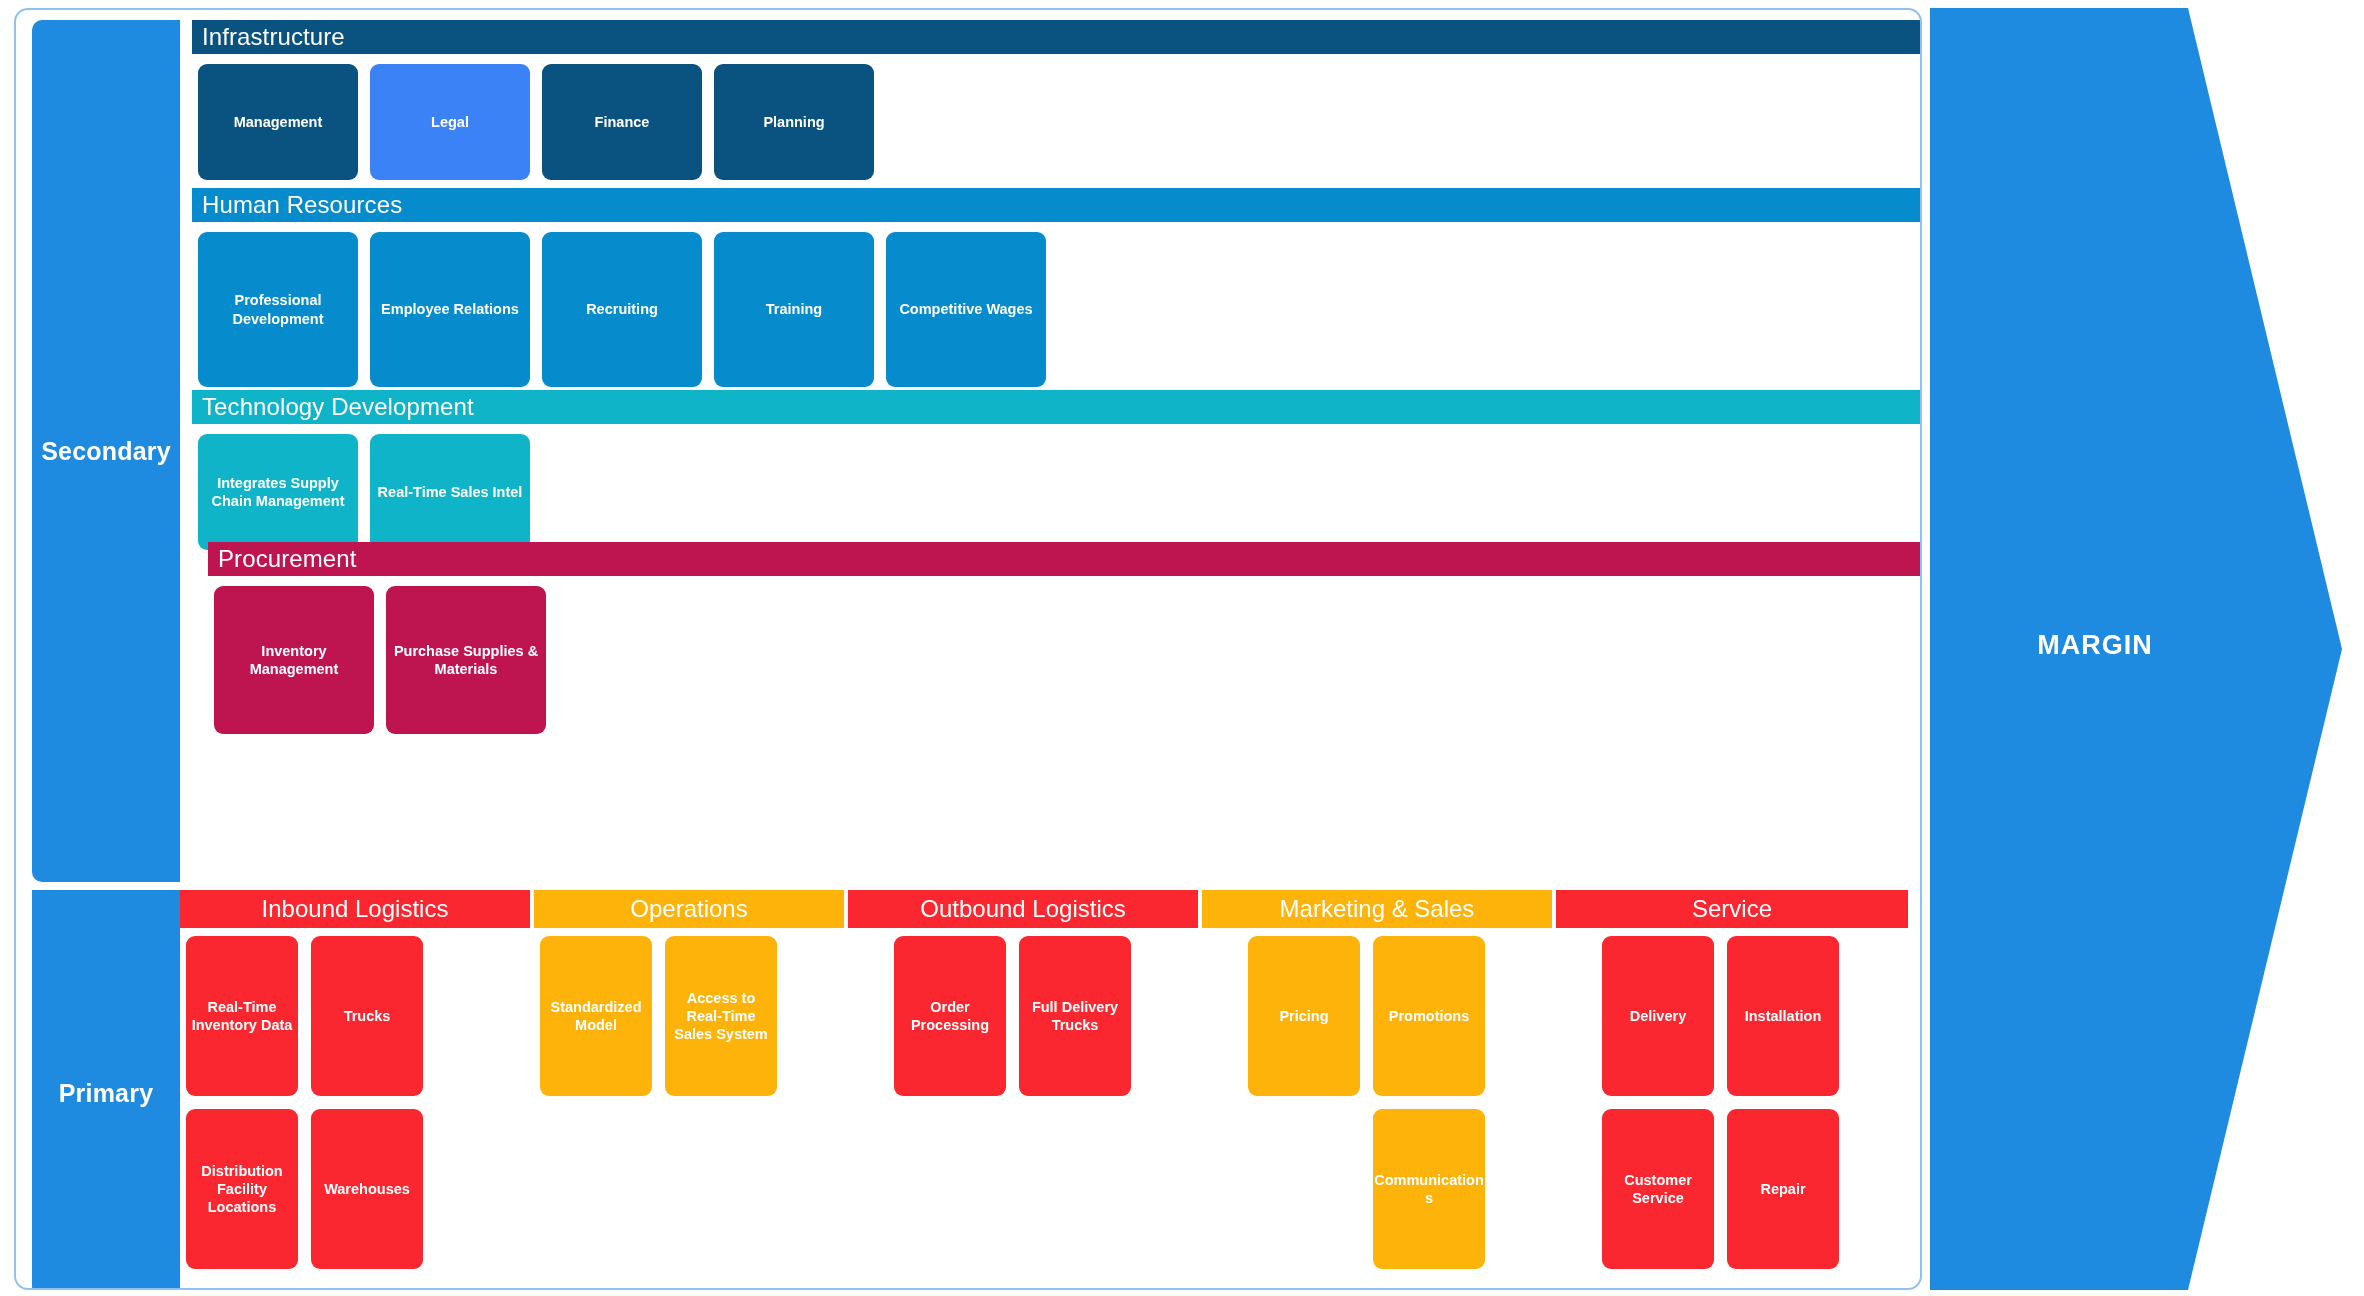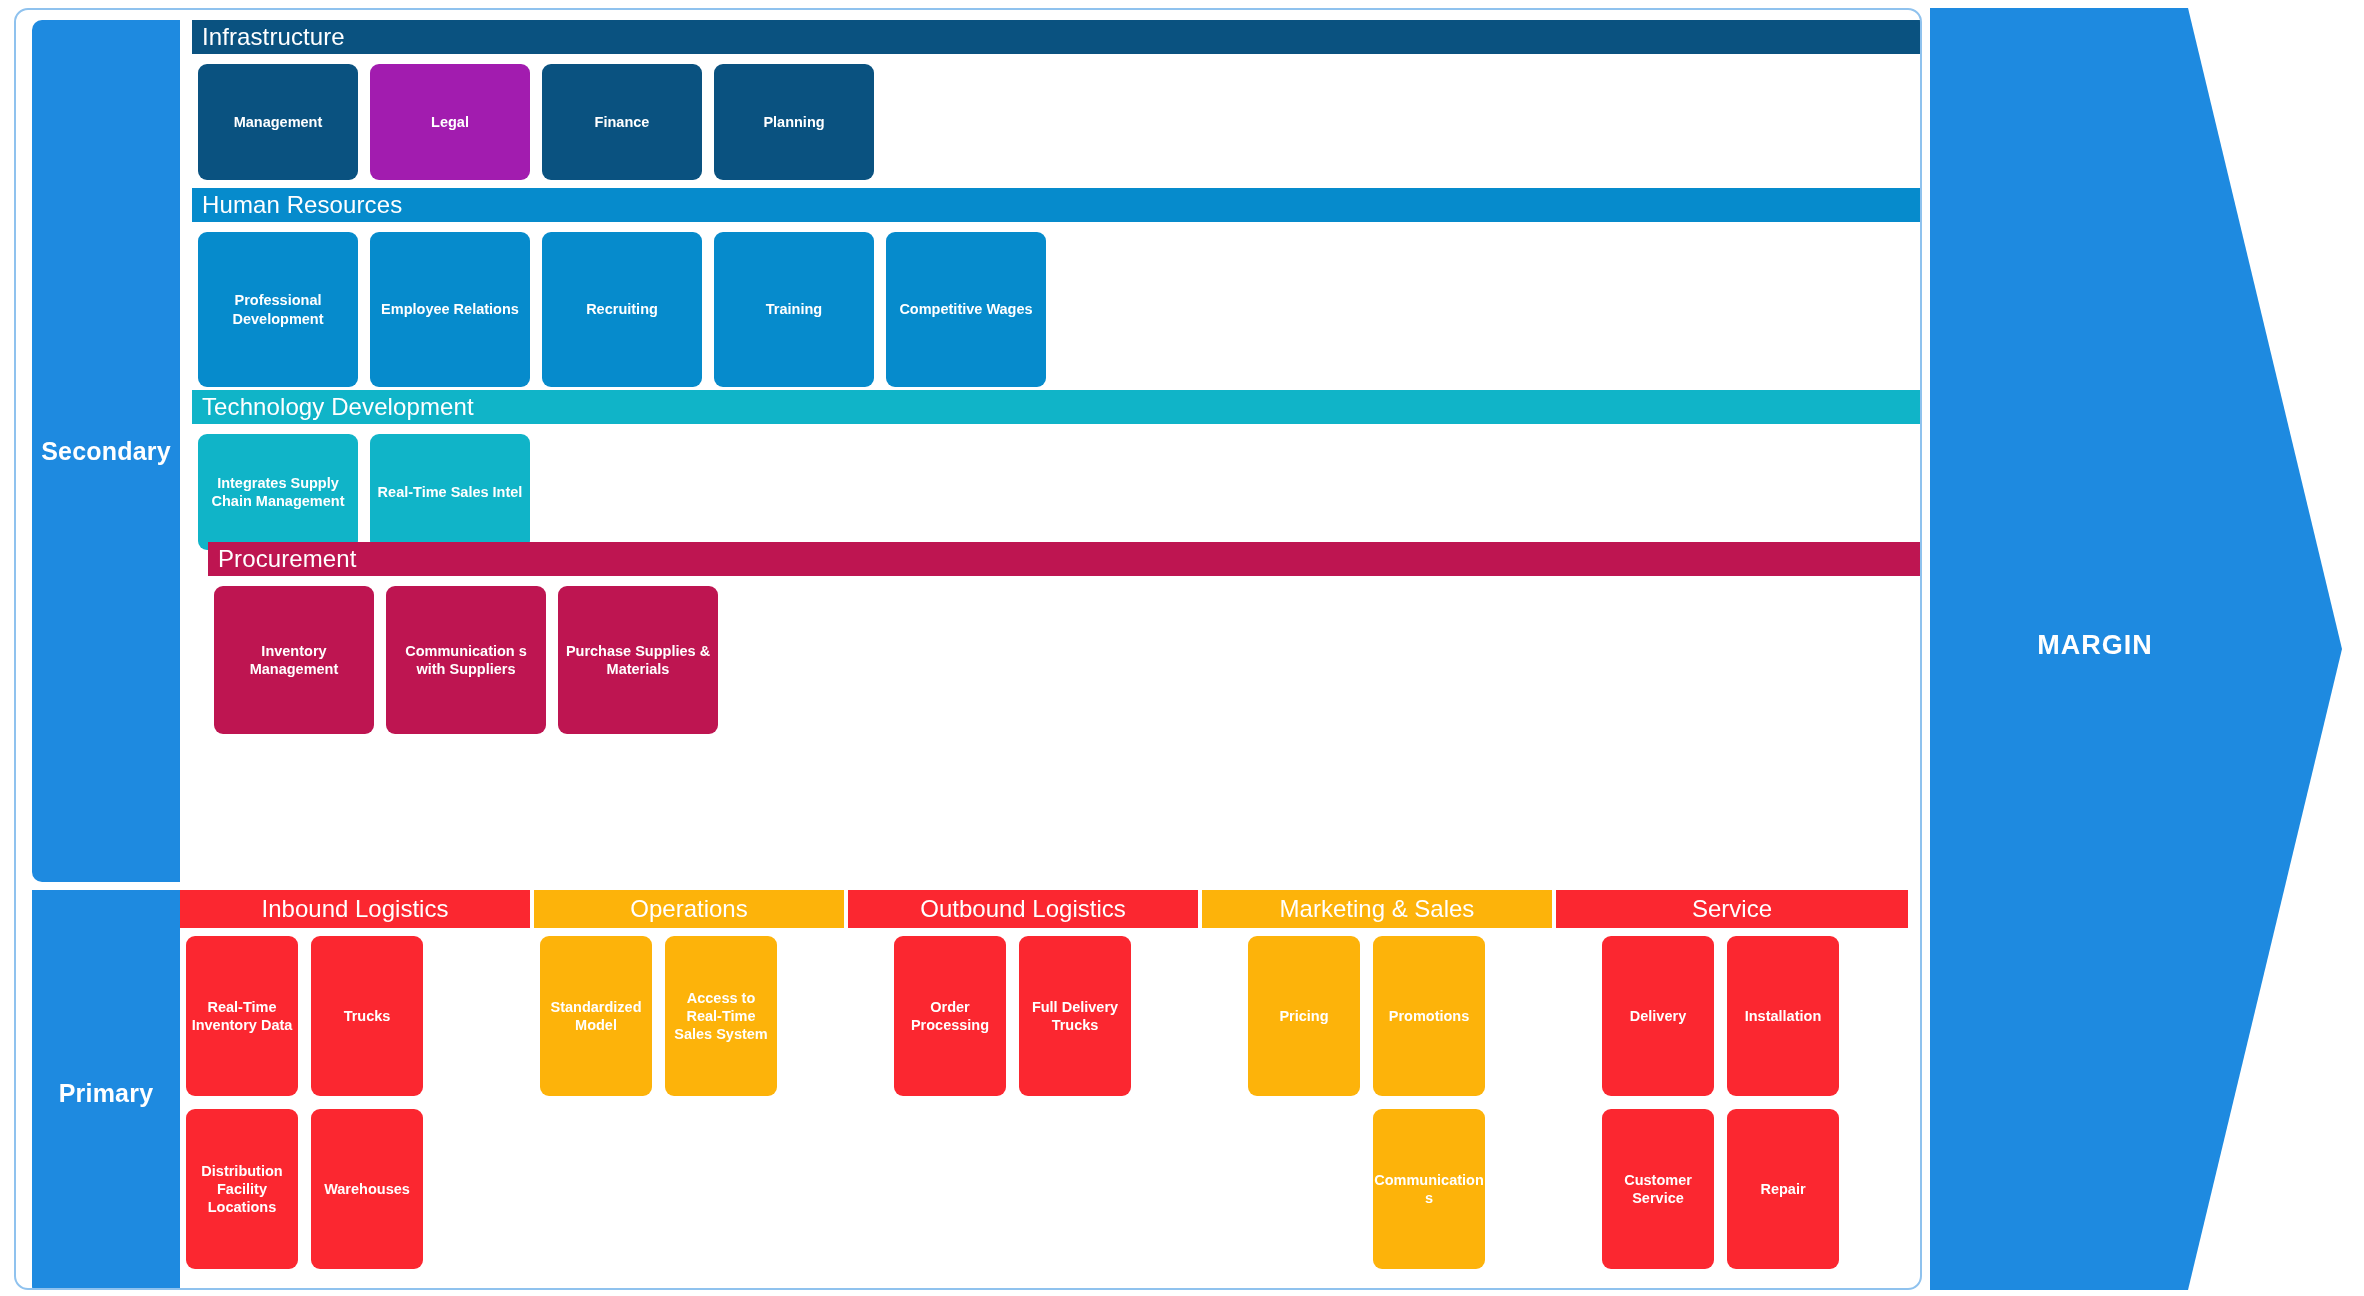--- a/index.html
+++ b/index.html
@@ -83,21 +83,21 @@
   <div class="frame">
 
     <div class="sidecol secondary">Secondary</div>
     <div class="sidecol primary">Primary</div>
 
     <div class="secondary-area" id="secondary-area">
         <div class="support-row" style="top: 0px;">
           <div class="support-head" style="background: rgb(10, 82, 128); height: 34px;">Infrastructure</div>
           <div class="cards">
             <div class="card" style="background: rgb(10, 82, 128); height: 116px;">Management</div>
-            <div class="card" style="background: #a21caf; height: 116px;">Legal</div>
+            <div class="card" style="background: #3b82f6; height: 116px;">Legal</div>
             <div class="card" style="background: rgb(10, 82, 128); height: 116px;">Finance</div>
             <div class="card" style="background: rgb(10, 82, 128); height: 116px;">Planning</div>
           </div>
         </div>
         <div class="support-row" style="top: 168px;">
           <div class="support-head" style="background: rgb(6, 139, 204); height: 34px;">Human Resources</div>
           <div class="cards">
             <div class="card" style="background: rgb(6, 139, 204); height: 155px;">Professional Development</div>
             <div class="card" style="background: rgb(6, 139, 204); height: 155px;">Employee Relations</div>
             <div class="card" style="background: rgb(6, 139, 204); height: 155px;">Recruiting</div>
@@ -109,21 +109,20 @@
           <div class="support-head" style="background: rgb(16, 180, 200); height: 34px;">Technology Development</div>
           <div class="cards">
             <div class="card" style="background: rgb(16, 180, 200); height: 116px;">Integrates Supply Chain Management</div>
             <div class="card" style="background: rgb(16, 180, 200); height: 116px;">Real-Time Sales Intel</div>
           </div>
         </div>
         <div class="support-row" style="top: 522px; padding-left: 16px;">
           <div class="support-head" style="background: rgb(190, 21, 81); height: 34px;">Procurement</div>
           <div class="cards">
             <div class="card" style="background: rgb(190, 21, 81); height: 148px;">Inventory Management</div>
-            <div class="card" style="background: rgb(190, 21, 81); height: 148px;">Communication s with Suppliers</div>
             <div class="card" style="background: rgb(190, 21, 81); height: 148px;">Purchase Supplies &amp; Materials</div>
           </div>
         </div>
       </div>
 
     <div class="primary-area" id="primary-area">
       <div class="prim-heads" id="prim-heads">
           <div class="prim-head" style="background: rgb(251, 39, 48); width: 350px;">Inbound Logistics</div>
           <div class="prim-head" style="background: rgb(253, 179, 10); width: 310px;">Operations</div>
           <div class="prim-head" style="background: rgb(251, 39, 48); width: 350px;">Outbound Logistics</div>

